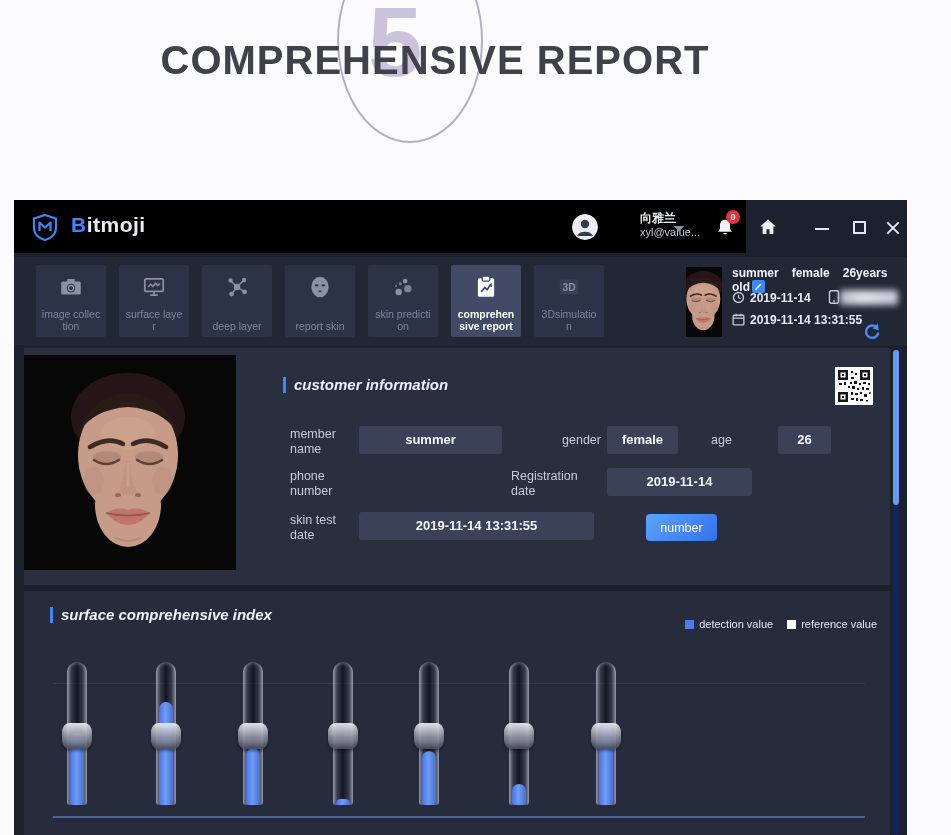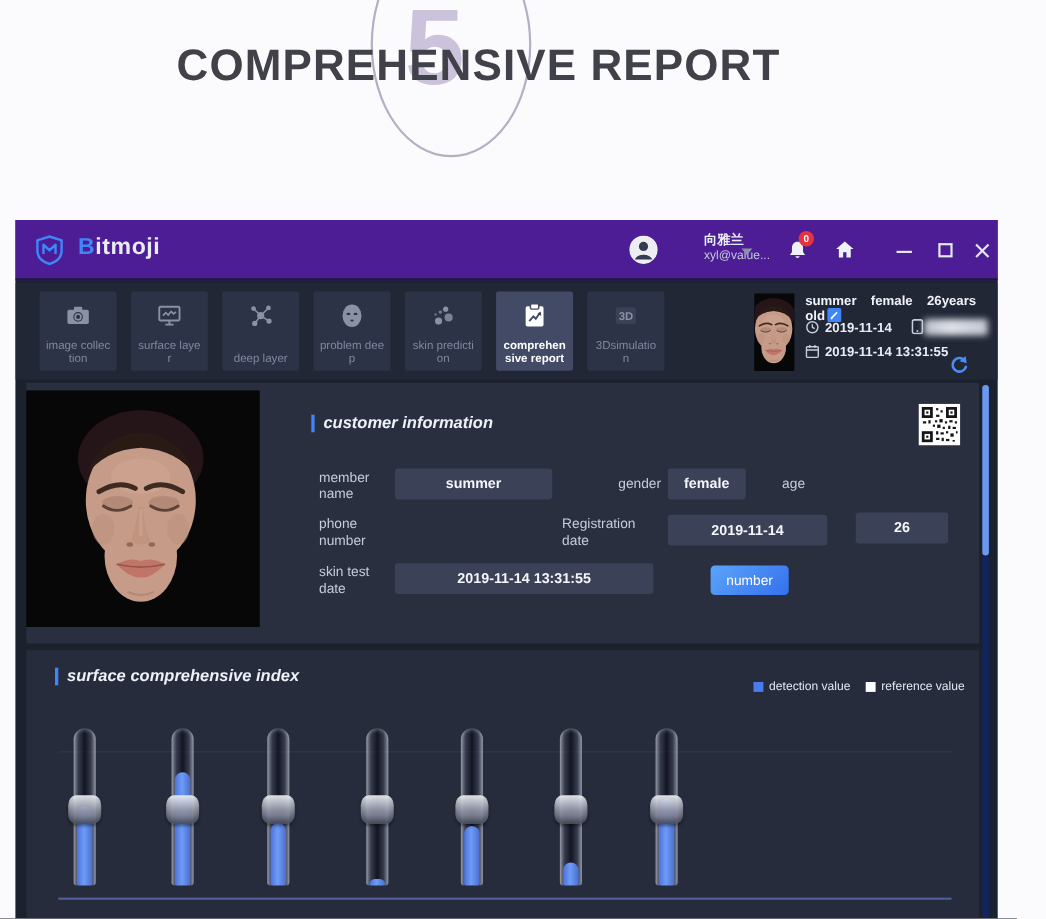--- a/index.html
+++ b/index.html
@@ -25,22 +25,22 @@
     font-size: 40px; font-weight: 700; color: #414149; letter-spacing: 1px;
   }
 
   
   #window {
     position: absolute; left: 14px; top: 200px; width: 893px; height: 635px;
     background: #1c212e; overflow: hidden;
   }
 
   
-  .titlebar { position: absolute; left:0; top:0; width:893px; height:55px;
-    background:#4c1d95; border-bottom:2px solid #191e2b; }
+  .titlebar { position: absolute; left:0; top:0; width:732px; height:55px;
+    background:#000000; border-bottom:2px solid #191e2b; }
   .brand-logo { position:absolute; left:16px; top:12px; width:30px; height:30px; }
   .brand-name { position:absolute; left:57px; top:13px; font-size:21px; font-weight:700;
     color:#e9ecf5; letter-spacing:.5px; }
   .brand-name .b-first { color:#3f86f7; }
   .avatar { position:absolute; left:558px; top:14px; width:26px; height:26px; border-radius:50%; overflow:hidden; }
   .user-block { position:absolute; left:592px; top:11px; line-height:1.25; cursor:default;margin-left:34px; }
   .user-name { font-size:12px; color:#e8ebf4; font-weight:700; }
   .user-email { font-size:11px; color:#c5cadb; }
   .chevron-down { position:absolute; left:660px; top:26px; width:0; height:0;
     border-left:5px solid transparent; border-right:5px solid transparent;
@@ -99,21 +99,21 @@
   
   .fld-label { position:absolute; font-size:12.5px; line-height:1.2; color:#c6cbd9; }
   .fld { position:absolute; height:28px; background:#3b4157; border-radius:3px;
     color:#f4f6fb; font-size:13px; font-weight:600; text-align:center; line-height:28px; cursor:text; }
   .r1 { top:226px; } .r2 { top:268px; } .r3 { top:312px; }
   .lab-member { left:276px; top:227px; width:62px; }
   .fld-member { left:345px; width:143px; }
   .lab-gender { left:503px; top:233px; width:84px; text-align:right; }
   .fld-gender { left:593px; width:71px; }
   .lab-age    { left:697px; top:233px; width:56px; text-align:left; }
-  .fld-age    { left:764px; width:84px;margin-top:40px; }
+  .fld-age    { left:764px; width:53px; }
   .lab-phone  { left:276px; top:269px; width:62px; }
   .fld-phone  { left:345px; width:146px; }
   .lab-reg    { left:497px; top:269px; width:94px; }
   .fld-reg    { left:593px; width:145px; }
   .lab-skin   { left:276px; top:313px; width:62px; }
   .fld-skin   { left:345px; width:235px; }
   .print-btn { position:absolute; left:632px; top:314px; width:71px; height:27px;
     background:linear-gradient(135deg,#5ba4f9,#3570ee); border:none; border-radius:4px;
     color:#fff; font-size:12.5px; font-family:"Liberation Sans",sans-serif; cursor:pointer; }
 
@@ -255,21 +255,21 @@
       </svg>
       <div class="tab-label">deep layer</div>
     </div>
     <div class="tab t3">
       <svg viewBox="0 0 24 24">
         <ellipse cx="12" cy="12" rx="8" ry="9.5" fill="currentColor"></ellipse>
         <ellipse cx="9" cy="10.5" rx="1.7" ry="1" fill="#2d3346"></ellipse>
         <ellipse cx="15" cy="10.5" rx="1.7" ry="1" fill="#2d3346"></ellipse>
         <ellipse cx="12" cy="16" rx="1.4" ry="0.9" fill="#2d3346"></ellipse>
       </svg>
-      <div class="tab-label">problem deep</div>
+      <div class="tab-label">report skin</div>
     </div>
     <div class="tab t4">
       <svg viewBox="0 0 24 24">
         <circle cx="8" cy="16.5" r="3" fill="currentColor"></circle>
         <circle cx="16.5" cy="13.5" r="3.4" fill="currentColor" opacity=".85"></circle>
         <circle cx="14" cy="6.5" r="2.2" fill="currentColor"></circle>
         <circle cx="9.5" cy="9" r="1.4" fill="currentColor" opacity=".8"></circle>
         <circle cx="5.5" cy="11" r="1" fill="currentColor" opacity=".7"></circle>
       </svg>
       <div class="tab-label">skin prediction</div>

